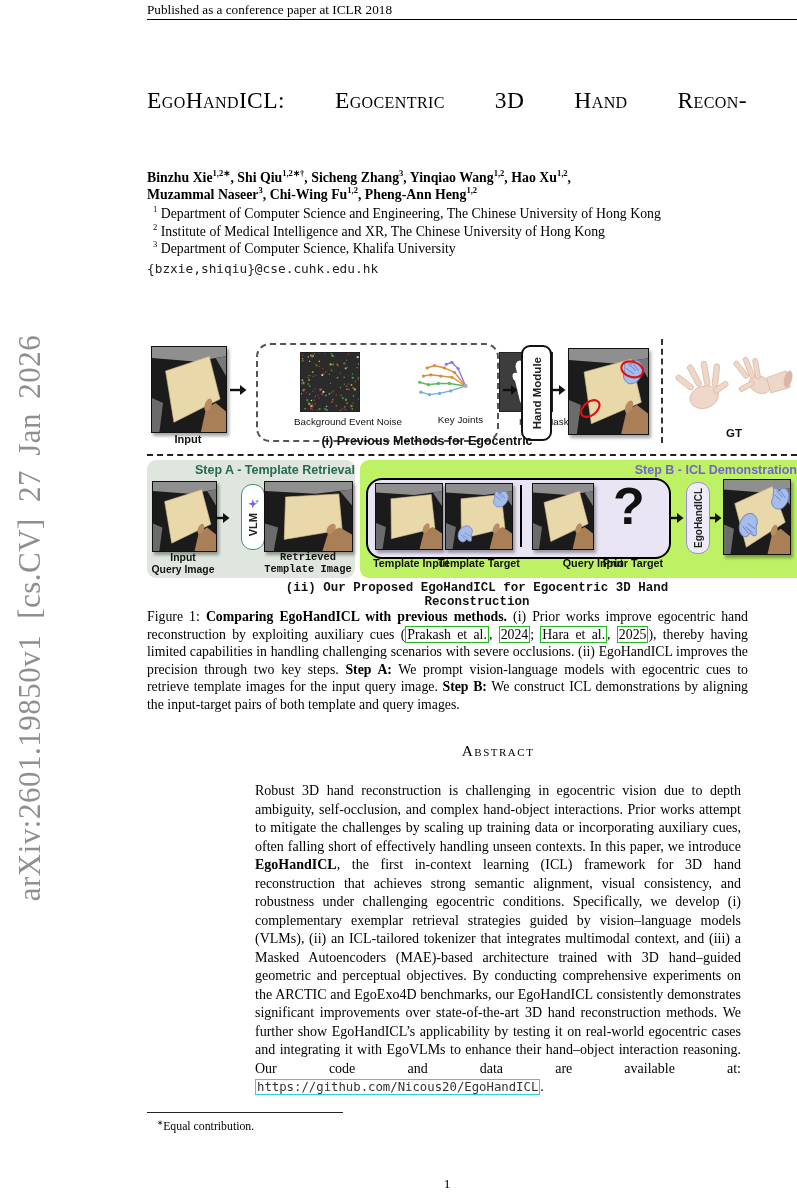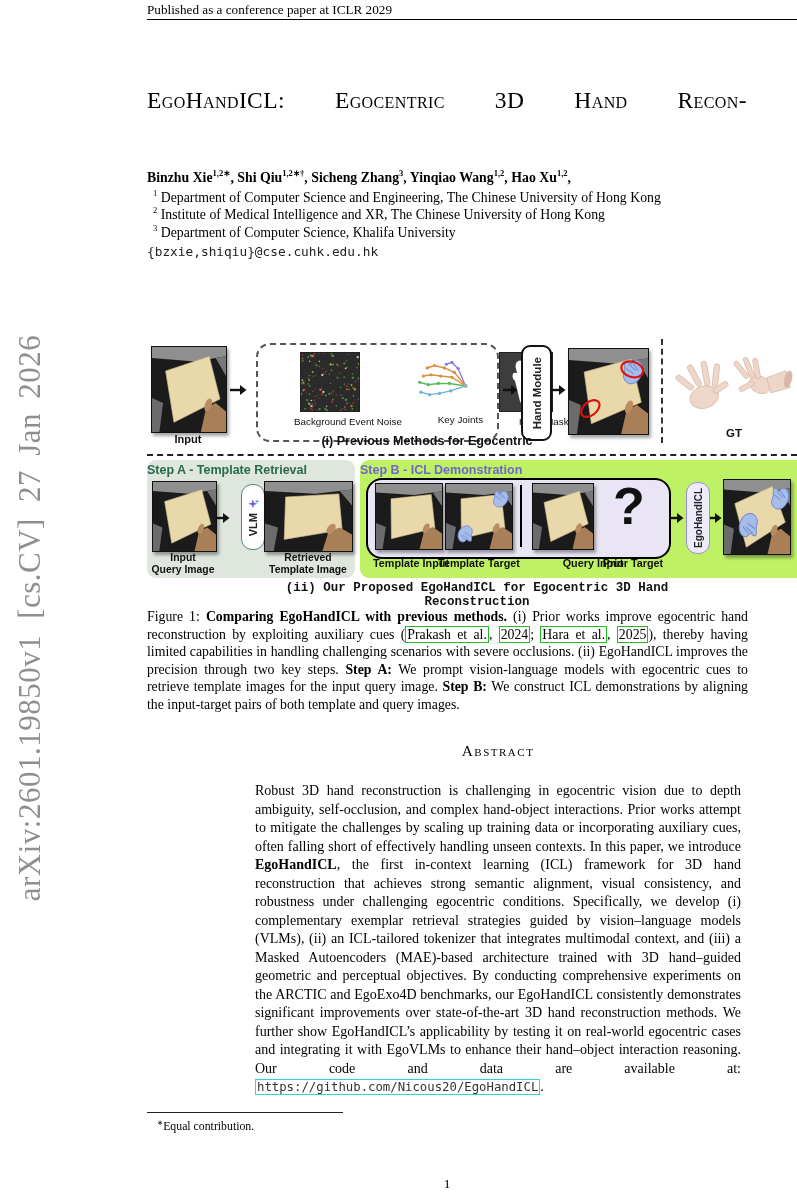--- a/index.html
+++ b/index.html
@@ -53,21 +53,21 @@
   #hand-module .vtext{font-size:11.5px;}
 
   #vdash-i{left:514px;top:2px;height:104px;border-left:2px dashed #333;}
   #hdash{left:0;top:117px;width:650px;border-top:2.5px dashed #222;}
 
   .panel{position:absolute;border-radius:9px;}
   #stepA{left:0;top:123px;width:208px;height:118px;background:#dee6dd;}
   #stepA .ptitle{left:0;top:3px;width:208px;font-size:12.5px;color:#276a4e;}
   #stepB{left:213px;top:123px;width:475px;height:118px;background:#bef264;}
   #stepB .ptitle{left:0;top:3px;width:437px;font-size:12.5px;color:#7165cb;}
-  .ptitle{position:absolute;text-align:left;font-weight:bold;}
+  .ptitle{position:absolute;text-align:right;font-weight:bold;}
 
   #vlm-pill{left:94px;top:24px;width:22px;height:64px;border:1.6px solid #4e8d74;border-radius:11px;}
   #vlm-pill .vtext{font-size:11px;}
   .two-line{font-size:10.4px;line-height:11.8px;font-weight:600;}
 
   #icl-box{position:absolute;left:6px;top:18px;width:301px;height:77px;border:2.5px solid #000;border-radius:16px;background:#e9e5f5;}
   #icl-divider{position:absolute;left:152px;top:5px;height:62px;border-left:2.5px solid #000;}
   #qmark{position:absolute;left:228px;top:-4px;width:66px;text-align:center;font-size:52px;font-weight:bold;color:#111;}
   #ego-pill{left:326px;top:22px;width:22px;height:70px;border:1.6px solid #9b8ede;border-radius:11px;background:#efecfa;}
   #ego-pill .vtext{font-size:10px;}
@@ -88,29 +88,30 @@
   #footnotes{left:147px;top:1118px;width:300px;font-size:11.8px;line-height:17px;}
   #footnotes div{text-indent:10px;}
 
   #page-number{left:147px;top:1176px;width:600px;text-align:center;font-size:13.5px;}
 </style>
 </head>
 <body>
 
 <div id="watermark">arXiv:2601.19850v1 [cs.CV] 27 Jan 2026</div>
 
-<div class="abs" id="header-text">Published as a conference paper at ICLR 2029</div>
+<div class="abs" id="header-text">Published as a conference paper at ICLR 2018</div>
 <div class="abs" id="header-rule"></div>
 
 <div class="abs" id="title">
   <div class="l1">EgoHandICL: Egocentric 3D Hand Recon-</div>
 </div>
 
 <div class="abs" id="authors">
   <div class="author-line"><span>Binzhu Xie</span><sup>1,2∗</sup>, <span>Shi Qiu</span><sup>1,2∗†</sup>, <span>Sicheng Zhang</span><sup>3</sup>, <span>Yinqiao Wang</span><sup>1,2</sup>, <span>Hao Xu</span><sup>1,2</sup>,</div>
+  <div class="author-line"><span>Muzammal Naseer</span><sup>3</sup>, <span>Chi-Wing Fu</span><sup>1,2</sup>, <span>Pheng-Ann Heng</span><sup>1,2</sup></div>
   <div class="affils">
       <div><sup>1</sup> Department of Computer Science and Engineering, The Chinese University of Hong Kong</div>
       <div><sup>2</sup> Institute of Medical Intelligence and XR, The Chinese University of Hong Kong</div>
       <div><sup>3</sup> Department of Computer Science, Khalifa University</div>
     </div>
   <div class="email">{bzxie,shiqiu}@cse.cuhk.edu.hk</div>
 </div>
 
 <div class="abs" id="figure">
 
@@ -425,21 +426,21 @@
             <polygon points="20,26 80,13 91,64 27,87" fill="#e9d8aa" stroke="#cdbb8c" stroke-width="0.8"></polygon>
           </g>
           <polygon points="66,100 73,72 86,66 100,76 100,100" fill="#a97f57"></polygon>
           <ellipse cx="76" cy="68" rx="4.5" ry="8" fill="#b98c62" transform="rotate(25 76 68)"></ellipse>
         </svg>
       </div>
     <div class="flabel two-line" style="left:0px;top:92px;width:72px;">
       <div>Input</div>
       <div>Query Image</div>
     </div>
-    <div class="flabel two-line" style="left:117px;top:92px;width:88px;">
+    <div class="flabel two-line" style="left:117px;top:92px;width:88px;font-family:Liberation Mono, monospace;">
       <div>Retrieved</div>
       <div>Template Image</div>
     </div>
   </div>
 
   <div class="panel" id="stepB">
     <div class="ptitle">Step B - ICL Demonstration</div>
     <div id="icl-box">
       <div class="photo" style="left:7px;top:3px;width:66px;height:65px;">
           <svg viewBox="0 0 100 100" preserveAspectRatio="none">

